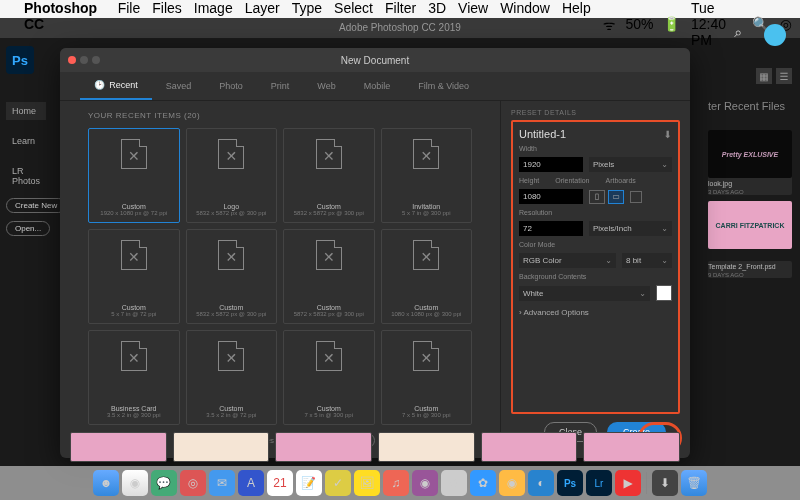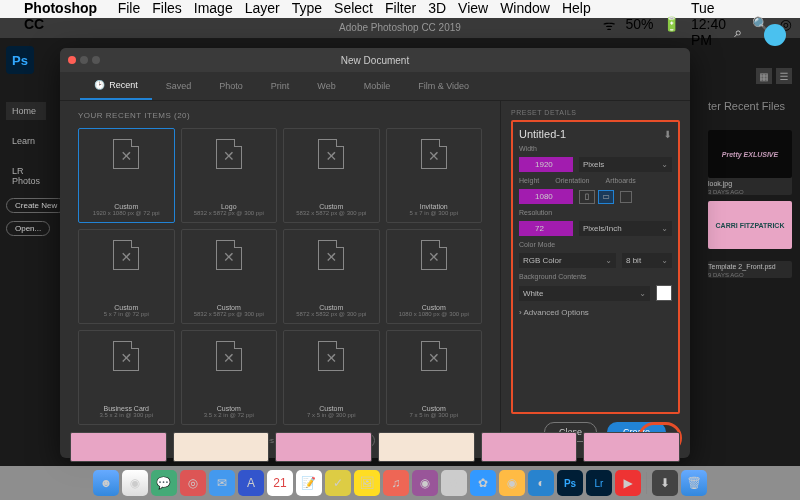--- a/index.html
+++ b/index.html
@@ -28,42 +28,42 @@
 .rthumb .sub{font-size:6px;color:#777}
 .modal{position:absolute;left:60px;top:48px;right:110px;bottom:42px;background:#303030;border-radius:6px;box-shadow:0 8px 30px rgba(0,0,0,.6);display:flex;flex-direction:column;overflow:hidden}
 .modal-header{height:24px;background:#3a3a3a;display:flex;align-items:center;justify-content:center;font-size:10px;color:#ccc;position:relative}
 .modal-header .dots{position:absolute;left:8px;display:flex;gap:4px}
 .modal-header .dots span{width:8px;height:8px;border-radius:50%;background:#555}
 .modal-header .dots span:first-child{background:#ff5f56}
 .tabs{display:flex;gap:0;padding:0 20px;background:#303030;border-bottom:1px solid #222}
 .tabs div{padding:8px 14px;font-size:9px;color:#888;cursor:pointer;display:flex;align-items:center;gap:4px}
 .tabs div.active{color:#eee;border-bottom:2px solid #2183d5}
 .modal-body{flex:1;display:flex;min-height:0}
-.left-section{flex:1;padding:10px 18px;display:flex;flex-direction:column;min-width:0}
+.left-section{flex:1;padding:10px 28px;display:flex;flex-direction:column;min-width:0}
 .recent-label{font-size:8px;color:#888;letter-spacing:.5px;margin-bottom:8px}
 .preset-grid{display:grid;grid-template-columns:repeat(4,1fr);gap:6px;flex:1}
 .preset{border:1px solid #444;border-radius:2px;display:flex;flex-direction:column;align-items:center;padding:6px 4px;justify-content:space-between}
 .preset.sel{border:1.5px solid #2183d5}
 .preset .ficon{width:26px;height:30px;border:1px solid #888;position:relative;margin-top:4px}
 .preset .ficon::before{content:"";position:absolute;top:-1px;right:-1px;width:7px;height:7px;border-left:1px solid #888;border-bottom:1px solid #888;background:#303030}
 .preset .ficon .x{position:absolute;top:50%;left:50%;transform:translate(-50%,-40%);font-size:14px;color:#888}
 .preset .plbl{font-size:7px;color:#bbb;text-align:center;margin-top:4px}
 .preset .psub{font-size:6px;color:#777;text-align:center}
 .search-row{display:flex;justify-content:center;margin-top:8px}
 .search-row .pill{display:flex;align-items:center;gap:6px;color:#777;font-size:8px}
 .search-row .go{border:1px solid #666;border-radius:10px;padding:2px 10px;font-size:8px;color:#bbb;margin-left:10px}
 .right-section{width:190px;border-left:1px solid #222;padding:8px 10px;display:flex;flex-direction:column}
 .rsec-label{font-size:7px;color:#777;letter-spacing:.5px;margin-bottom:4px}
 .details{border:2.5px solid #e84e29;border-radius:2px;padding:6px;display:flex;flex-direction:column;gap:5px;flex:1}
 .dtitle{display:flex;justify-content:space-between;align-items:center}
 .dtitle span:first-child{color:#ddd;font-size:11px}
 .dtitle .up{color:#888;font-size:10px}
 .flabel{font-size:7px;color:#888}
 .frow{display:flex;gap:6px;align-items:center}
-.finput{background:#a21caf;border:none;color:#ccc;font-size:8px;padding:3px 16px;width:54px}
+.finput{background:#000000;border:none;color:#ccc;font-size:8px;padding:3px 4px;width:64px}
 .fsel{background:#282828;border:none;color:#bbb;font-size:8px;padding:3px 4px;flex:1;display:flex;justify-content:space-between;align-items:center}
 .fsel .chev{color:#888;font-size:8px}
 .orient{display:flex;gap:3px}
 .orient span{width:16px;height:14px;border:1px solid #666;display:flex;align-items:center;justify-content:center;font-size:8px;color:#aaa}
 .orient span.sel{border-color:#2183d5;background:#1a3a5a}
 .chk{width:12px;height:12px;border:1px solid #666}
 .swatch{width:16px;height:16px;background:#fff;border:1px solid #555}
 .adv{font-size:8px;color:#aaa;margin-top:2px}
 .modal-footer{display:flex;justify-content:flex-end;gap:10px;padding:8px 14px;align-items:center}
 .btn-close{border:1px solid #777;background:none;color:#ccc;padding:4px 14px;border-radius:12px;font-size:9px}

